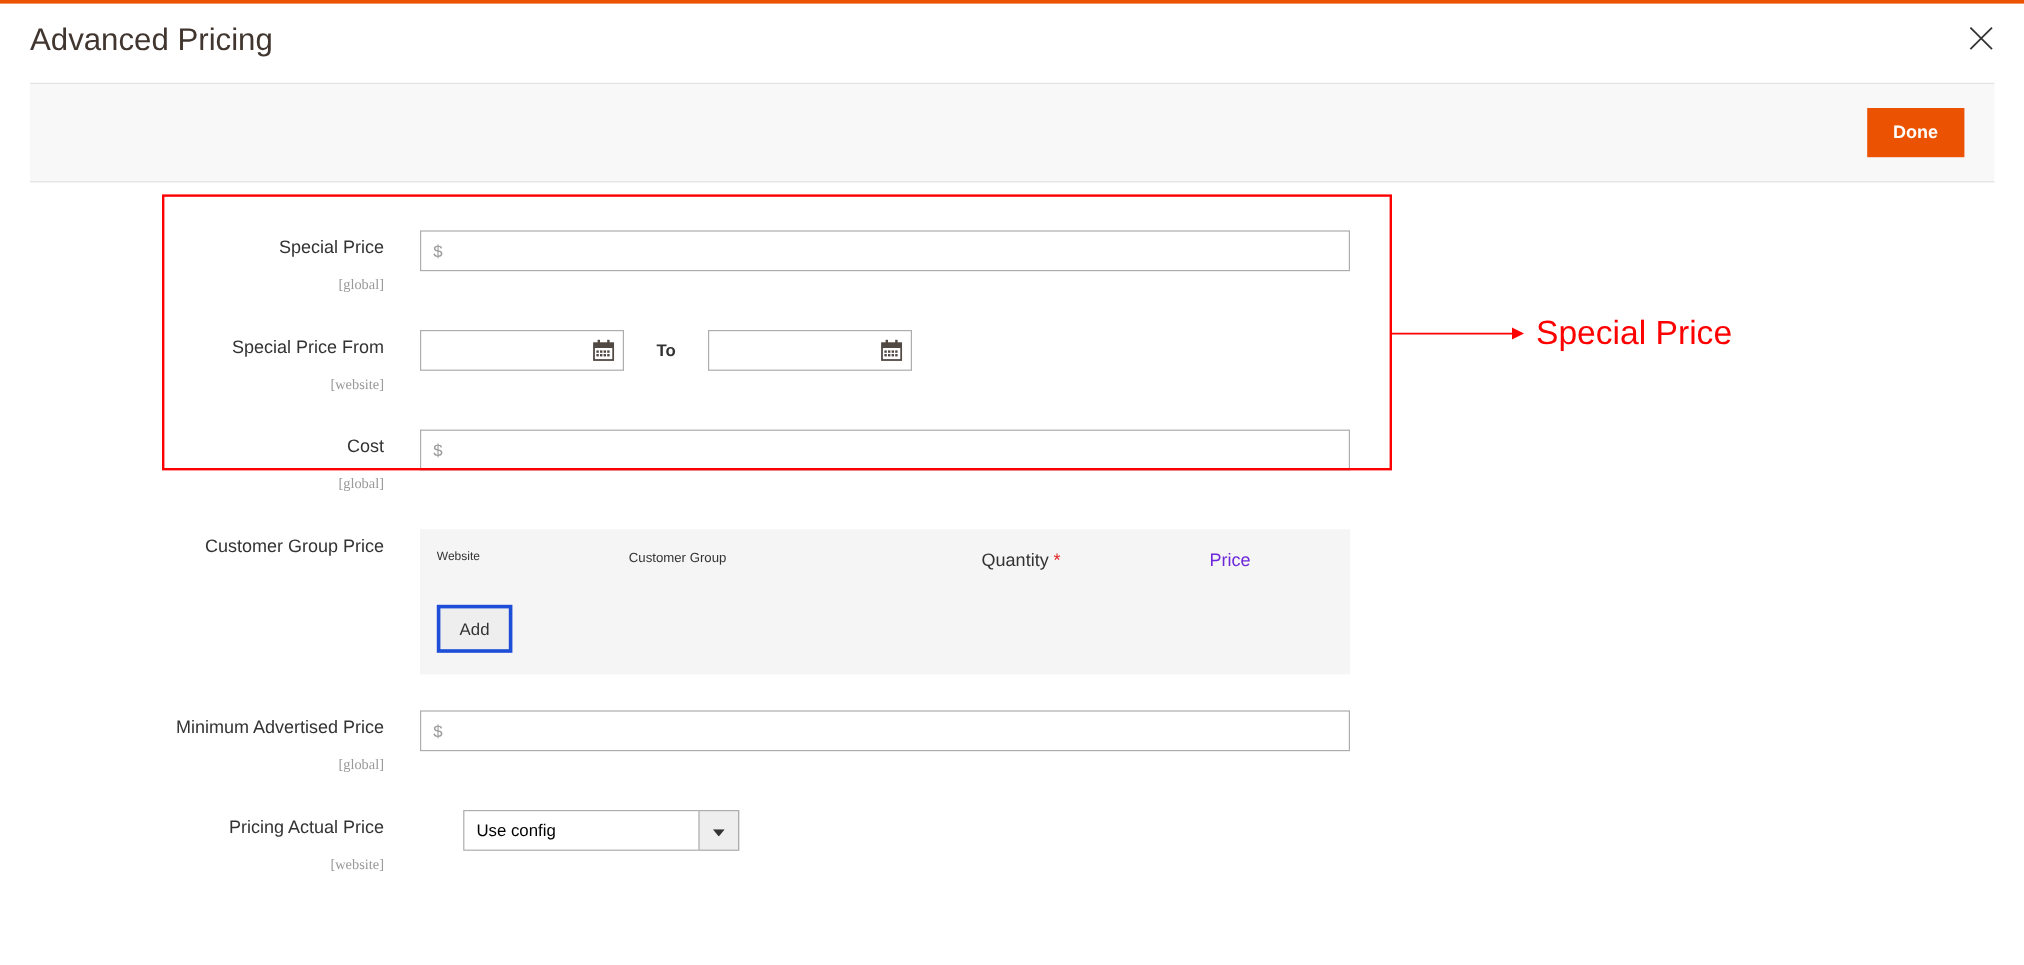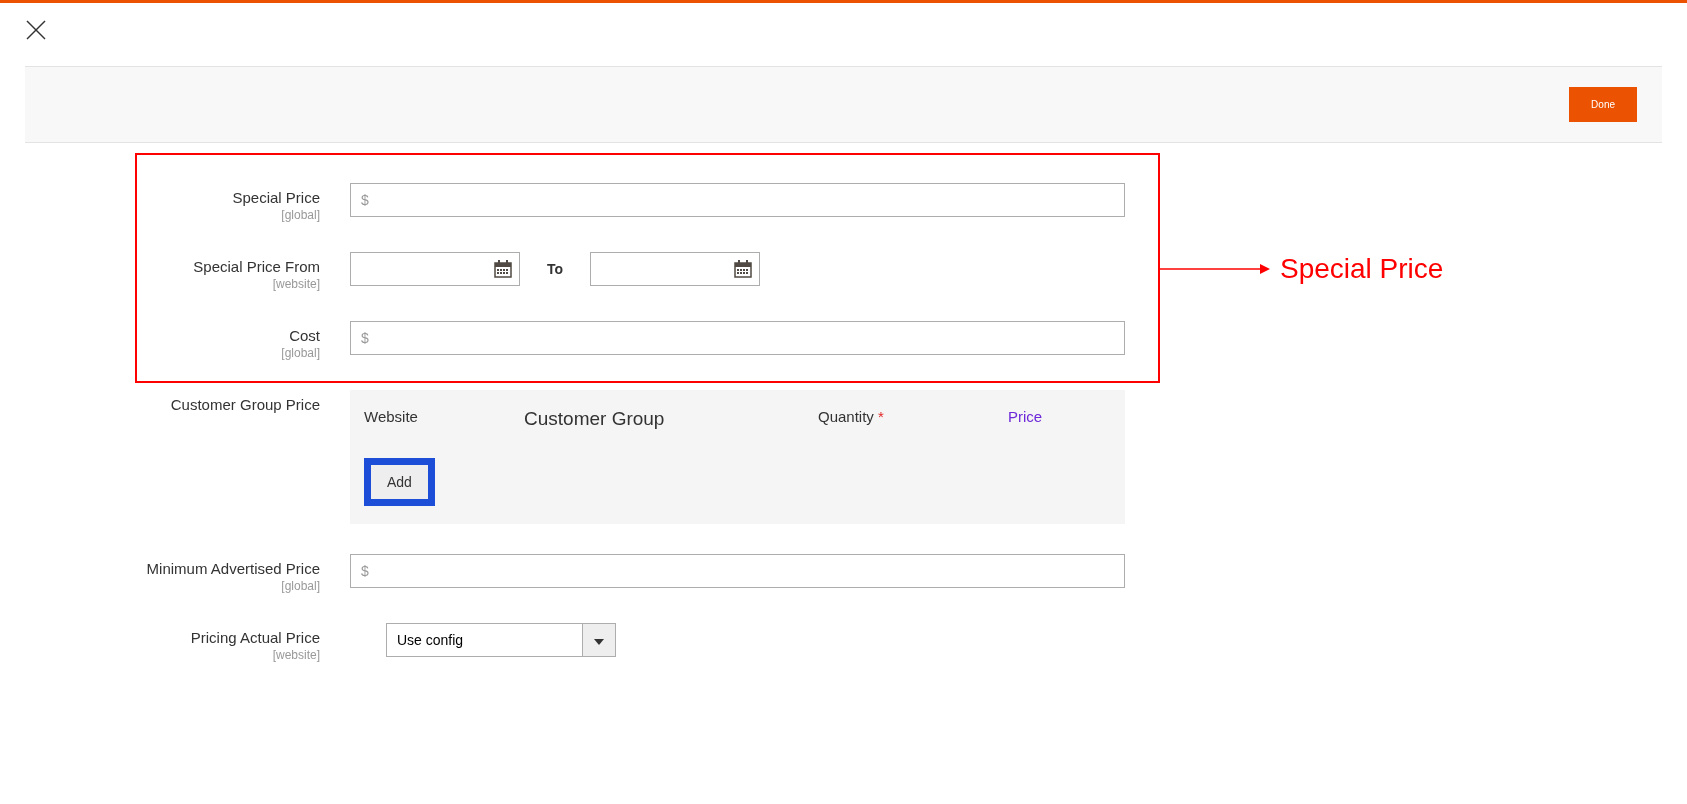--- a/index.html
+++ b/index.html
@@ -2,59 +2,60 @@
 <html><head>
   <meta charset="utf-8">
   <style>
     * { box-sizing: border-box; margin: 0; padding: 0; }
     body { font-family: 'Helvetica Neue', Arial, sans-serif; font-size: 14px; color: #333; background: #fff; }
     .orange-bar { height: 3px; background: #eb5202; width: 100%; }
     .modal-header { display: flex; justify-content: space-between; align-items: center; padding: 15px 25px 20px; }
     .modal-title { font-size: 26px; font-weight: 400; color: #41362f; }
     .close-btn { font-size: 28px; font-weight: 300; color: #333; cursor: pointer; line-height: 1; }
     .toolbar { background: #f8f8f8; border-top: 1px solid #e3e3e3; border-bottom: 1px solid #e3e3e3; padding: 20px 25px; text-align: right; margin: 0 25px; }
-    .done-btn { background: #eb5202; color: #fff; border: none; padding: 12px 22px; font-size: 10px; font-weight: 400; cursor: pointer; }
+    .done-btn { background: #eb5202; color: #fff; border: none; padding: 12px 22px; font-size: 15px; font-weight: 700; cursor: pointer; }
     .form-area { padding: 40px 25px 20px; position: relative; }
     .form-row { display: flex; align-items: flex-start; margin-bottom: 30px; }
     .label-col { width: 325px; text-align: right; padding-right: 30px; padding-top: 6px; }
     .field-label { font-size: 15px; color: #333; display: block; }
-    .field-scope { font-size: 12px; color: #999; display: block; margin-top: 2px; }
+    .field-scope { font-size: 12px; color: #999; display: block; margin-top: 15px; font-family: Liberation Serif, serif; }
     .field-col { flex: none; width: 775px; }
     .text-input { width: 100%; height: 34px; border: 1px solid #adadad; padding: 0 10px; font-size: 14px; }
     .text-input::placeholder { color: #999; }
     .date-wrap { display: flex; align-items: center; gap: 19px; }
     .date-group { position: relative; display: inline-block; }
     .date-input { width: 170px; height: 34px; border: 1px solid #adadad; padding: 0 36px 0 10px; font-size: 14px; }
     .cal-icon { position: absolute; right: 8px; top: 50%; transform: translateY(-50%); pointer-events: none; }
     .cal-icon svg { width: 18px; height: 18px; display: block; }
     .to-label { font-size: 14px; color: #333; font-weight: 600; padding: 0 8px; }
     .highlight-box { position: absolute; border: 2px solid #ff0000; left: 135px; top: 10px; width: 1025px; height: 230px; pointer-events: none; }
     .annotation { position: absolute; left: 1160px; top: 110px; display: flex; align-items: center; pointer-events: none; }
     .annotation-text { color: #ff0000; font-size: 28px; margin-left: 10px; }
     .arrow-svg { width: 110px; height: 20px; }
     .grid-table { background: #f5f5f5; width: 100%; }
     .grid-header { display: flex; padding: 18px 14px; }
-    .gh-website { width: 160px; font-size: 15px; color: #333; }
-    .gh-group { width: 280px; font-size: 19px; color: #333; }
+    .gh-website { width: 160px; font-size: 10px; color: #333; }
+    .gh-group { width: 280px; font-size: 11px; color: #333; }
     .gh-qty { width: 190px; font-size: 15px; color: #333; margin-left: 14px; }
     .gh-price { font-size: 15px; color: #6d28d9; text-align: right; }
     .req-star { color: #e22626; margin-left: 4px; }
     .grid-body { padding: 10px 14px 18px; }
-    .add-btn { background: #eee; border: 7px solid #1d4ed8; padding: 9px 16px; font-size: 14px; cursor: pointer; color: #333; }
+    .add-btn { background: #eee; border: 3px solid #1d4ed8; padding: 9px 16px; font-size: 14px; cursor: pointer; color: #333; }
     .select-wrap { position: relative; display: inline-block; margin-left: 36px; }
     .select-input { height: 34px; border: 1px solid #adadad; padding: 0 10px; font-size: 14px; background: #fff; width: 230px; appearance: none; }
     .select-btn { position: absolute; right: 0; top: 0; width: 34px; height: 34px; border: 1px solid #adadad; border-left: 1px solid #adadad; background: #eee; display: flex; align-items: center; justify-content: center; cursor: pointer; }
     .select-btn svg { width: 10px; height: 6px; }
   </style>
 </head>
 <body>
 
 <div class="orange-bar"></div>
 
 <div class="modal-header">
+  <h1 class="modal-title">Advanced Pricing</h1>
   <span class="close-btn">
     <svg width="22" height="22" viewBox="0 0 22 22">
         <line x1="2" y1="2" x2="20" y2="20" stroke="#333" stroke-width="1.5"></line>
         <line x1="20" y1="2" x2="2" y2="20" stroke="#333" stroke-width="1.5"></line>
       </svg>
   </span>
 </div>
 
 <div class="toolbar">
   <button class="done-btn">Done</button>

